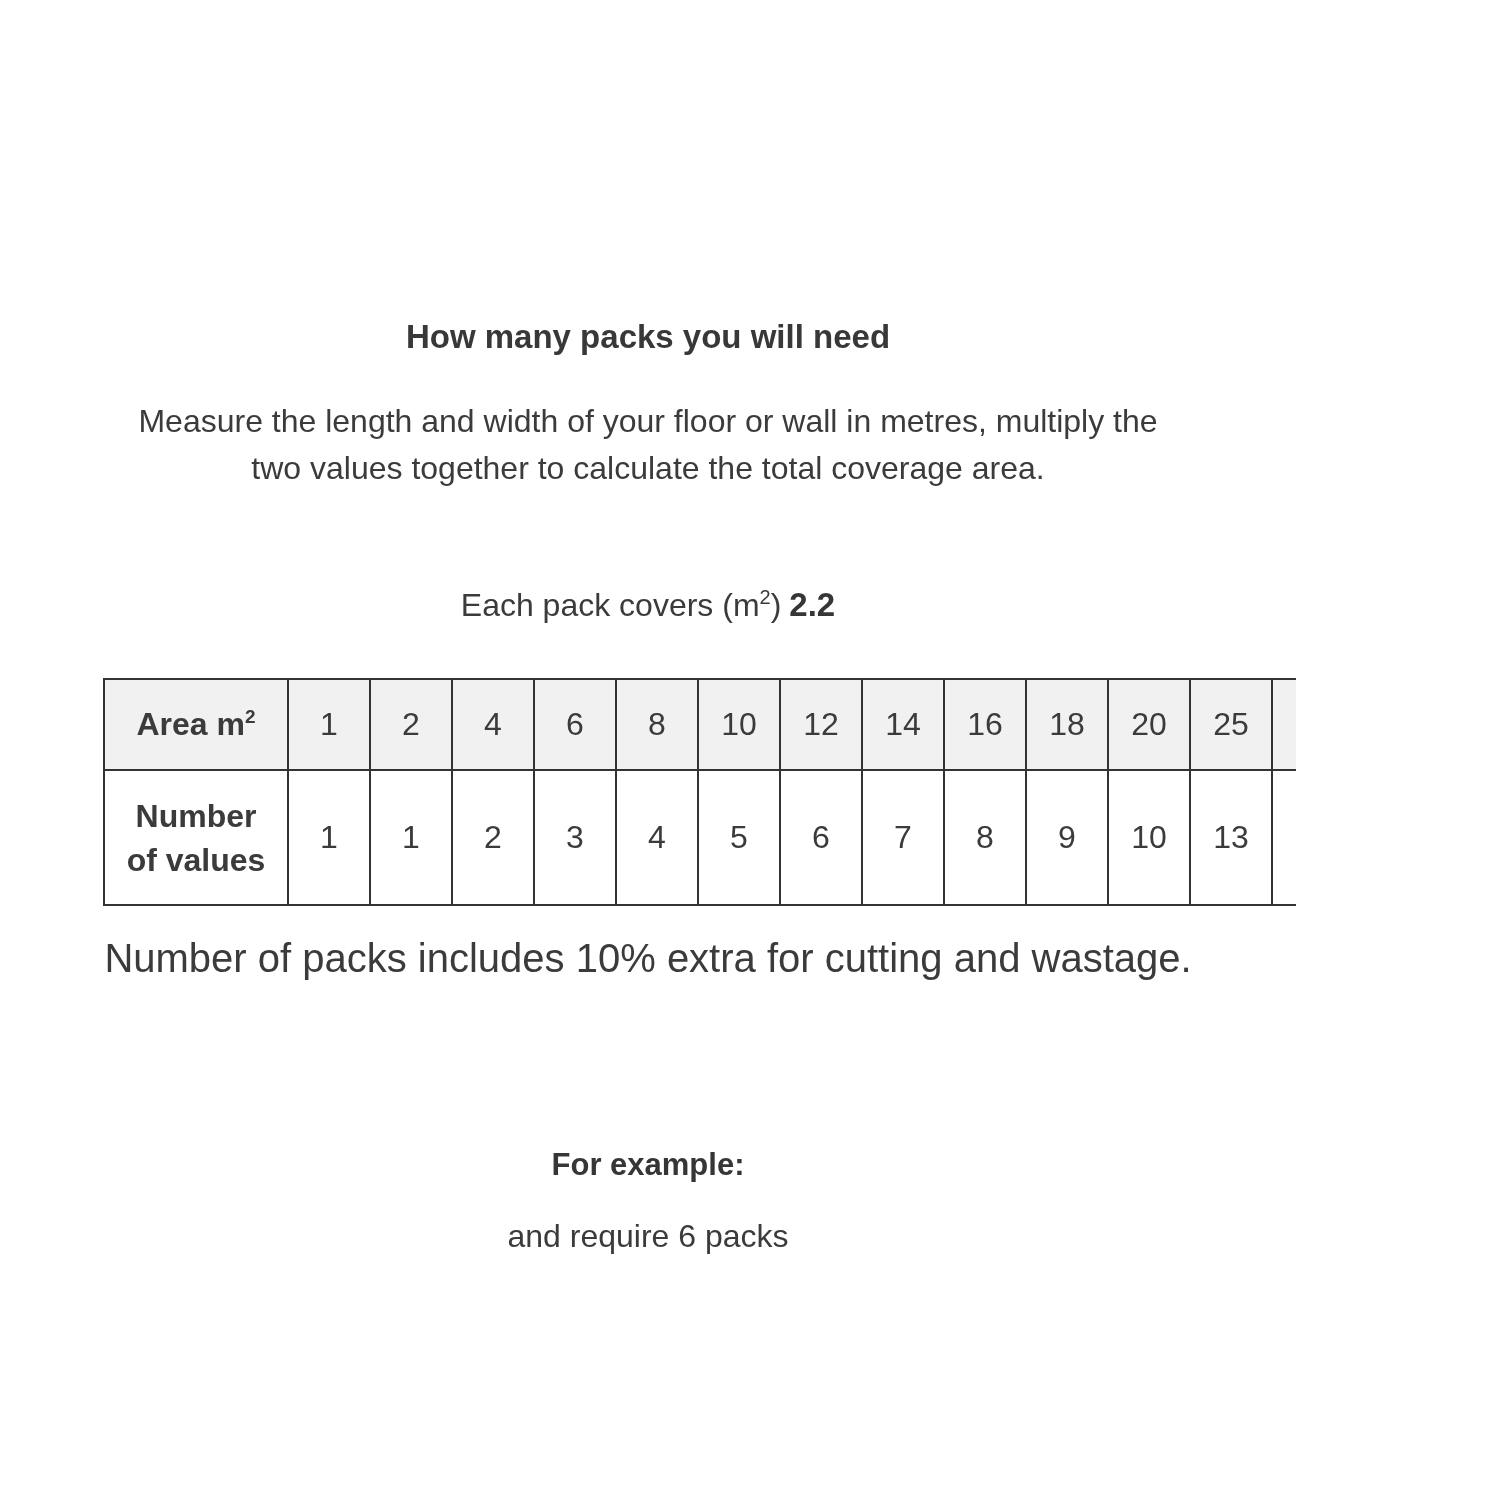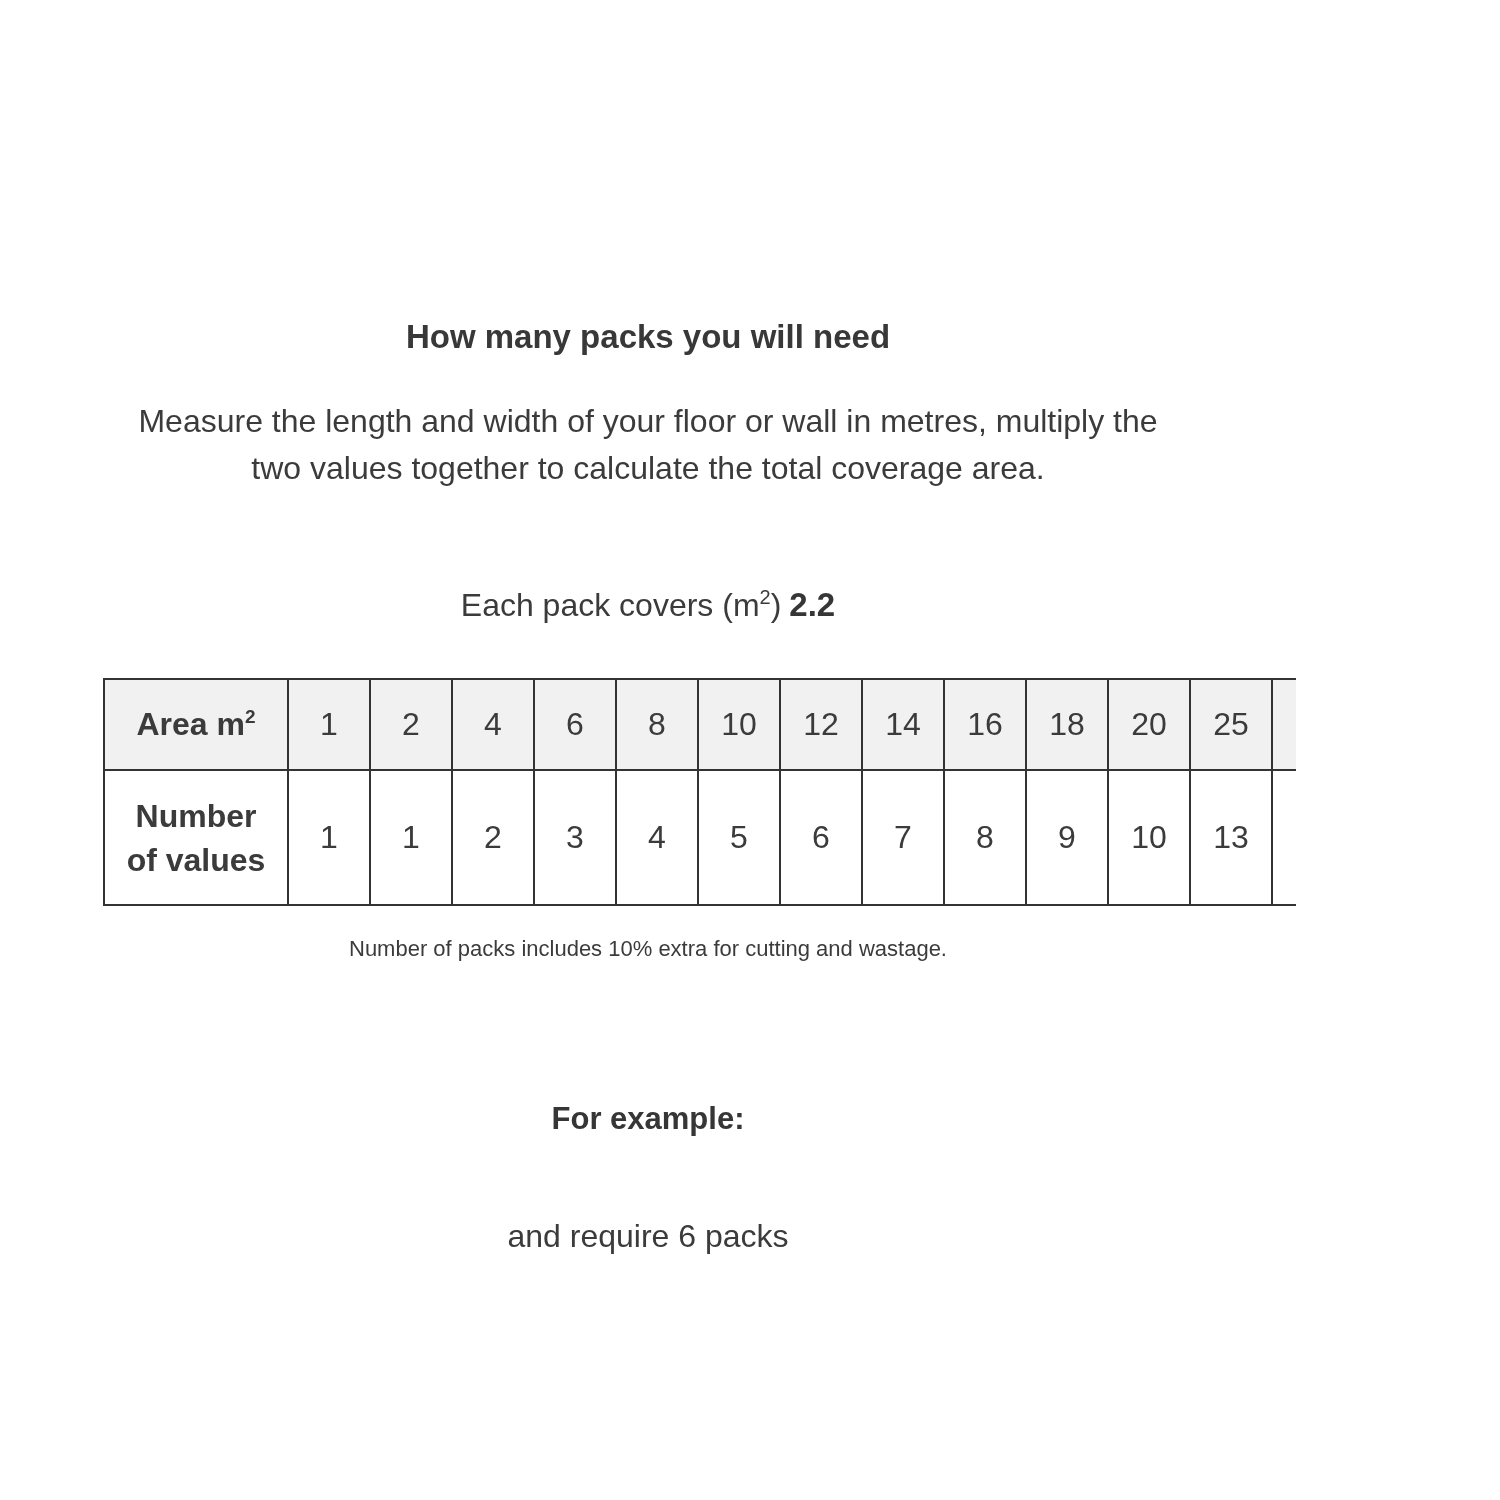--- a/index.html
+++ b/index.html
@@ -90,24 +90,24 @@
     font-size: 19px;
     vertical-align: super;
     line-height: 0;
   }
   th.row-label .lbl-line {
     display: block;
     line-height: 44px;
   }
   .note {
     top: 936px;
-    font-size: 22px;
+    font-size: 40px;
   }
   .example-heading {
-    top: 1101px;
+    top: 1147px;
     font-size: 31px;
     font-weight: bold;
     color: #363636;
   }
   .example-line1 {
     top: 1160px;
     font-size: 32px;
   }
   .example-line1 sup {
     font-size: 20px;

